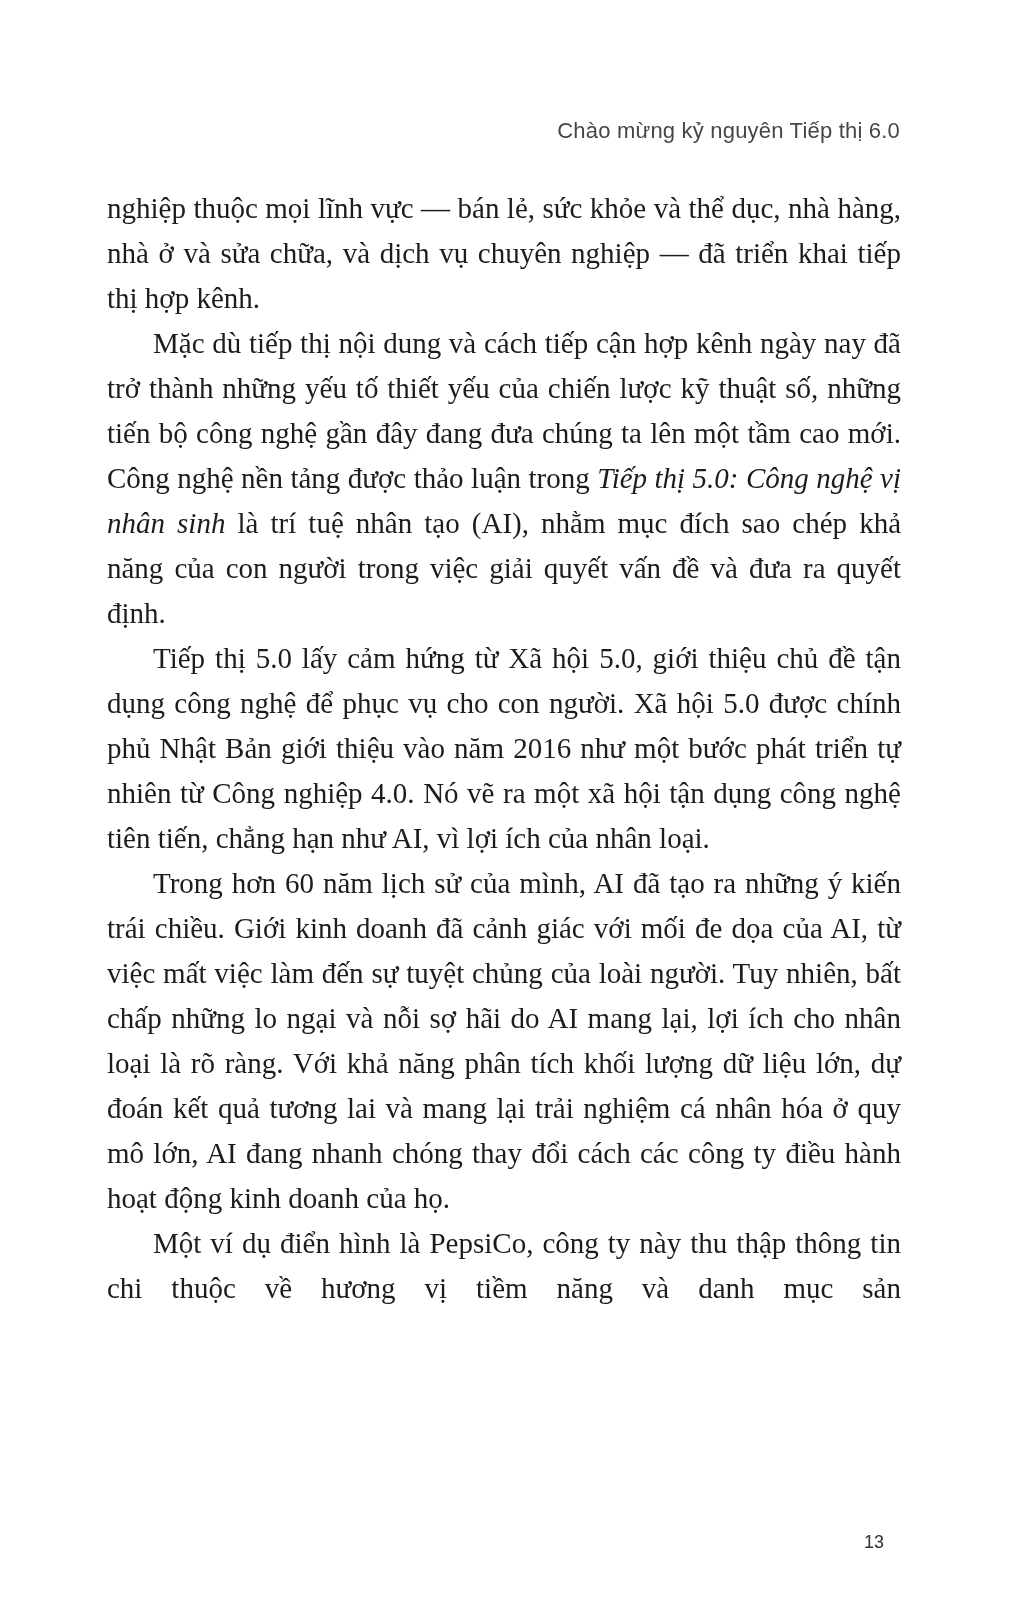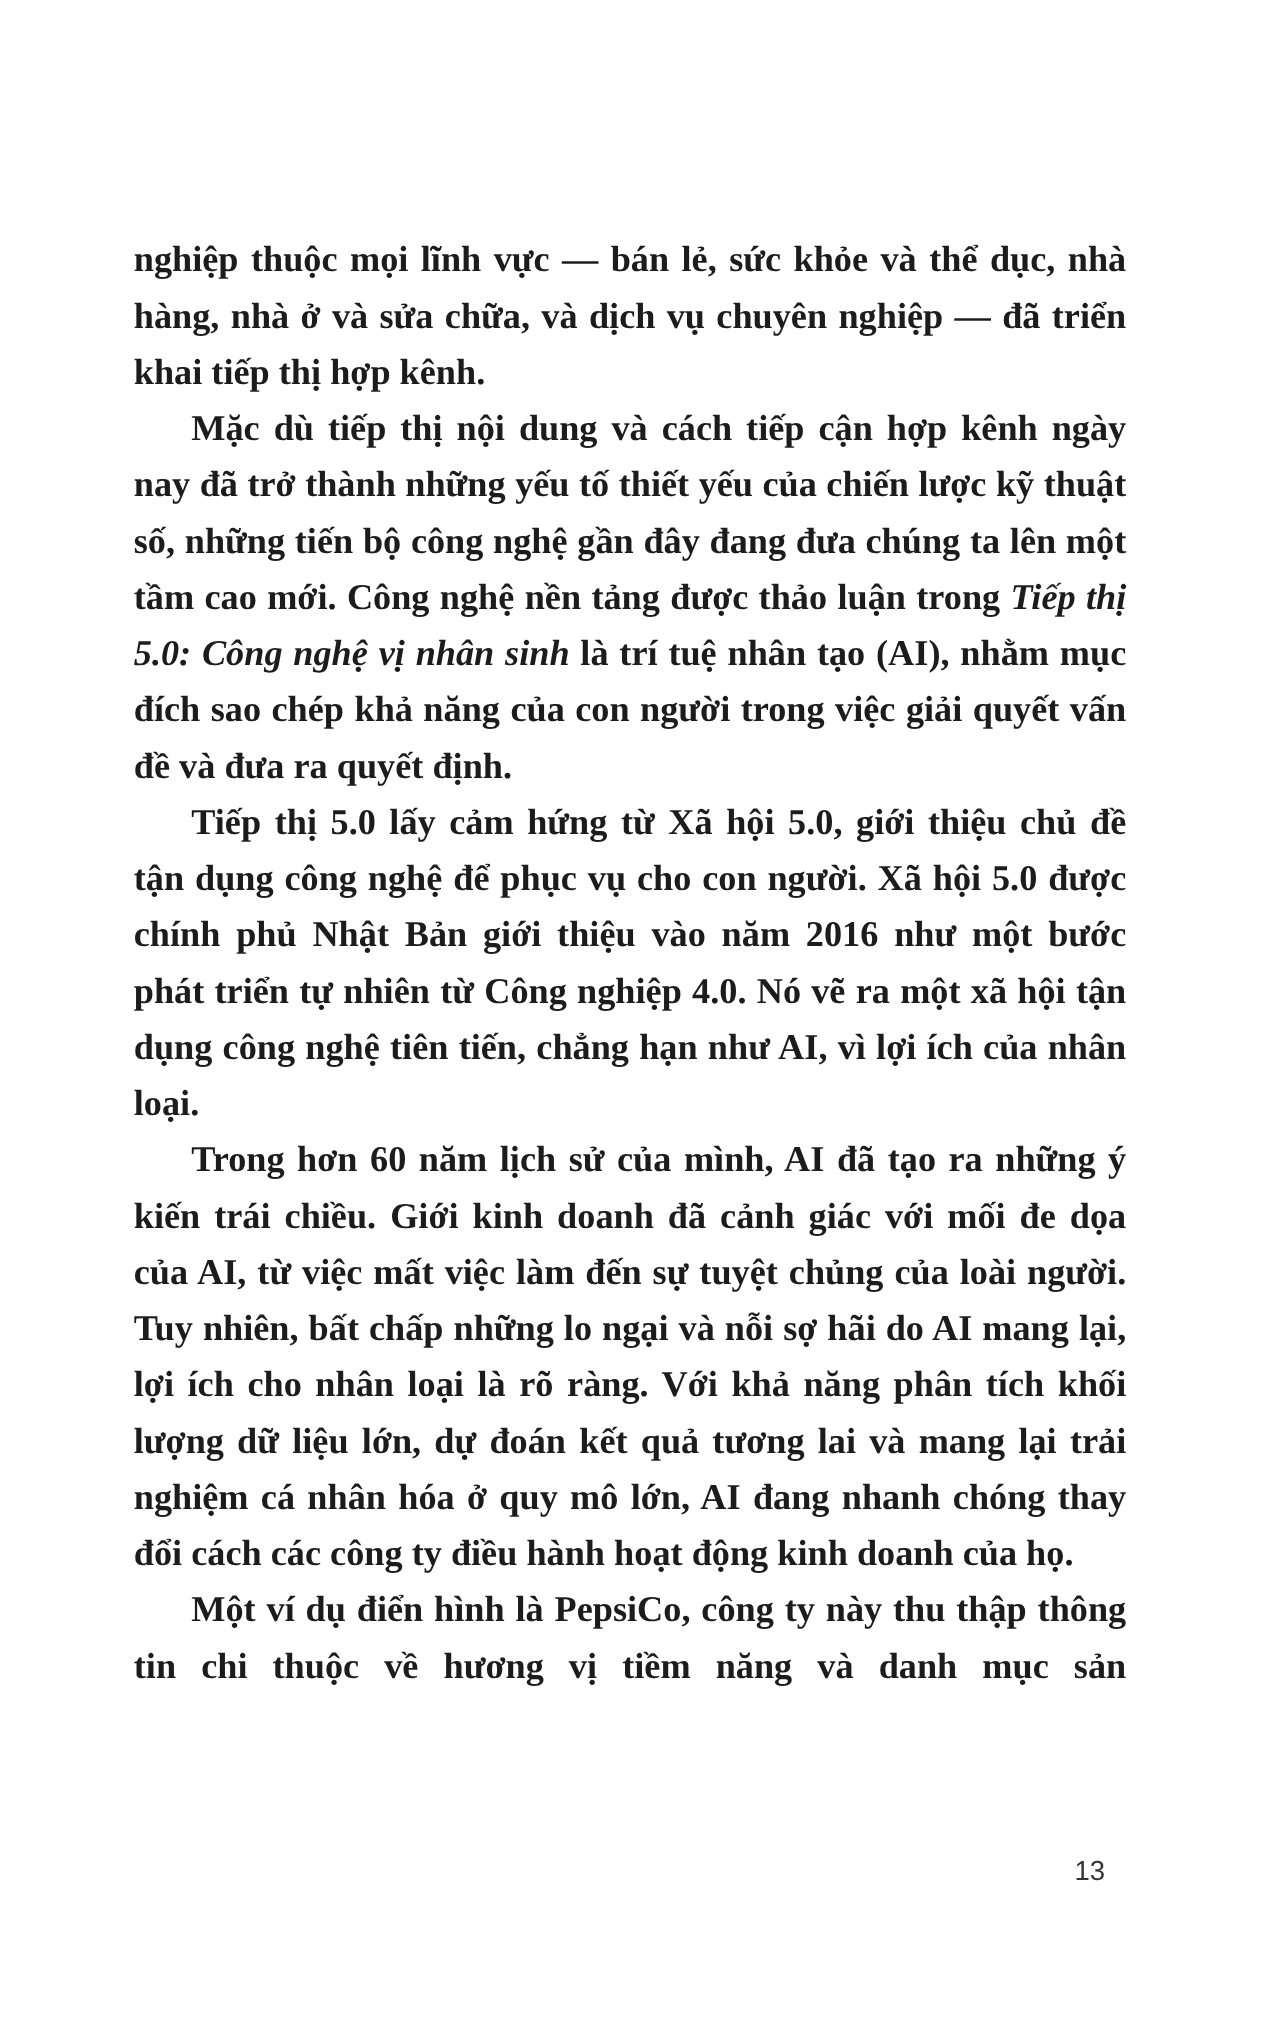--- a/index.html
+++ b/index.html
@@ -28,42 +28,42 @@
 
   .content {
     position: absolute;
     top: 186px;
     left: 107px;
     width: 794px;
     font-size: 29px;
     line-height: 45px;
     color: #1c1c1c;
     text-align: justify;
-    font-weight: bold;
   }
 
   .para { text-align: justify; }
   .para.indent { text-indent: 46px; }
   
   .para.continued { text-align-last: justify; }
   .italic { font-style: italic; }
 
   .page-number {
     position: absolute;
-    top: 1484px;
+    top: 1532px;
     right: 140px;
     font-family: "Liberation Sans", "DejaVu Sans", sans-serif;
-    font-size: 22px;
+    font-size: 18px;
     color: #333333;
   }
 </style>
 </head>
 <body>
 
 <div class="page">
+  <div class="running-header">Chào mừng kỷ nguyên Tiếp thị 6.0</div>
 
   <div class="content">
       <p class="para"><span>nghiệp thuộc mọi lĩnh vực — bán lẻ, sức khỏe và thể dục, nhà hàng, nhà ở và sửa chữa, và dịch vụ chuyên nghiệp — đã triển khai tiếp thị hợp kênh.</span></p>
       <p class="para indent"><span>Mặc dù tiếp thị nội dung và cách tiếp cận hợp kênh ngày nay đã trở thành những yếu tố thiết yếu của chiến lược kỹ thuật số, những tiến bộ công nghệ gần đây đang đưa chúng ta lên một tầm cao mới. Công nghệ nền tảng được thảo luận trong </span><span class="italic">Tiếp thị 5.0: Công nghệ vị nhân sinh</span><span> là trí tuệ nhân tạo (AI), nhằm mục đích sao chép khả năng của con người trong việc giải quyết vấn đề và đưa ra quyết định.</span></p>
       <p class="para indent"><span>Tiếp thị 5.0 lấy cảm hứng từ Xã hội 5.0, giới thiệu chủ đề tận dụng công nghệ để phục vụ cho con người. Xã hội 5.0 được chính phủ Nhật Bản giới thiệu vào năm 2016 như một bước phát triển tự nhiên từ Công nghiệp 4.0. Nó vẽ ra một xã hội tận dụng công nghệ tiên tiến, chẳng hạn như AI, vì lợi ích của nhân loại.</span></p>
       <p class="para indent"><span>Trong hơn 60 năm lịch sử của mình, AI đã tạo ra những ý kiến trái chiều. Giới kinh doanh đã cảnh giác với mối đe dọa của AI, từ việc mất việc làm đến sự tuyệt chủng của loài người. Tuy nhiên, bất chấp những lo ngại và nỗi sợ hãi do AI mang lại, lợi ích cho nhân loại là rõ ràng. Với khả năng phân tích khối lượng dữ liệu lớn, dự đoán kết quả tương lai và mang lại trải nghiệm cá nhân hóa ở quy mô lớn, AI đang nhanh chóng thay đổi cách các công ty điều hành hoạt động kinh doanh của họ.</span></p>
       <p class="para indent continued"><span>Một ví dụ điển hình là PepsiCo, công ty này thu thập thông tin chi thuộc về hương vị tiềm năng và danh mục sản</span></p>
     </div>
 
   <div class="page-number">13</div>

